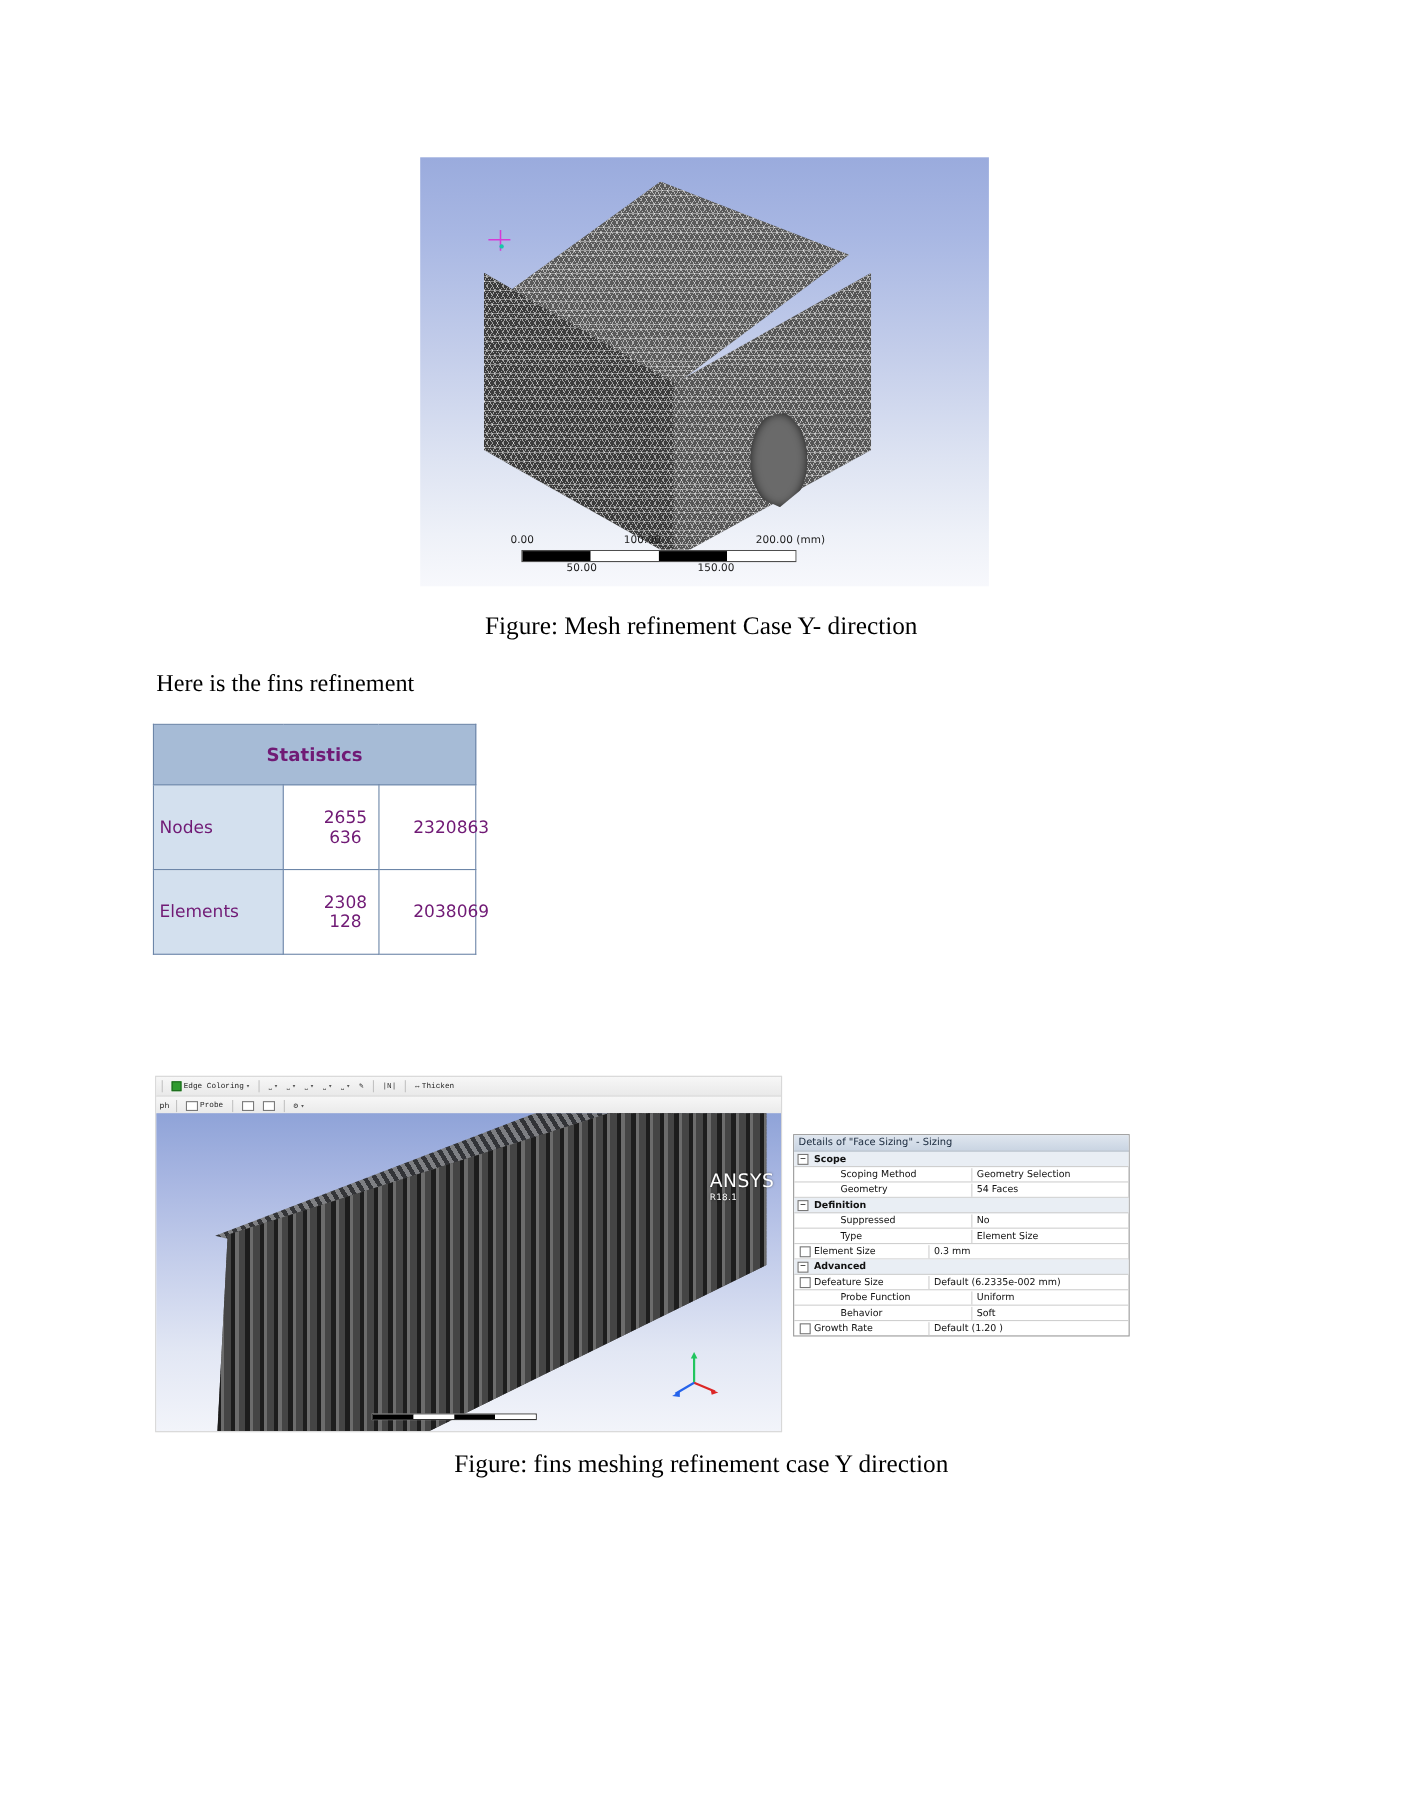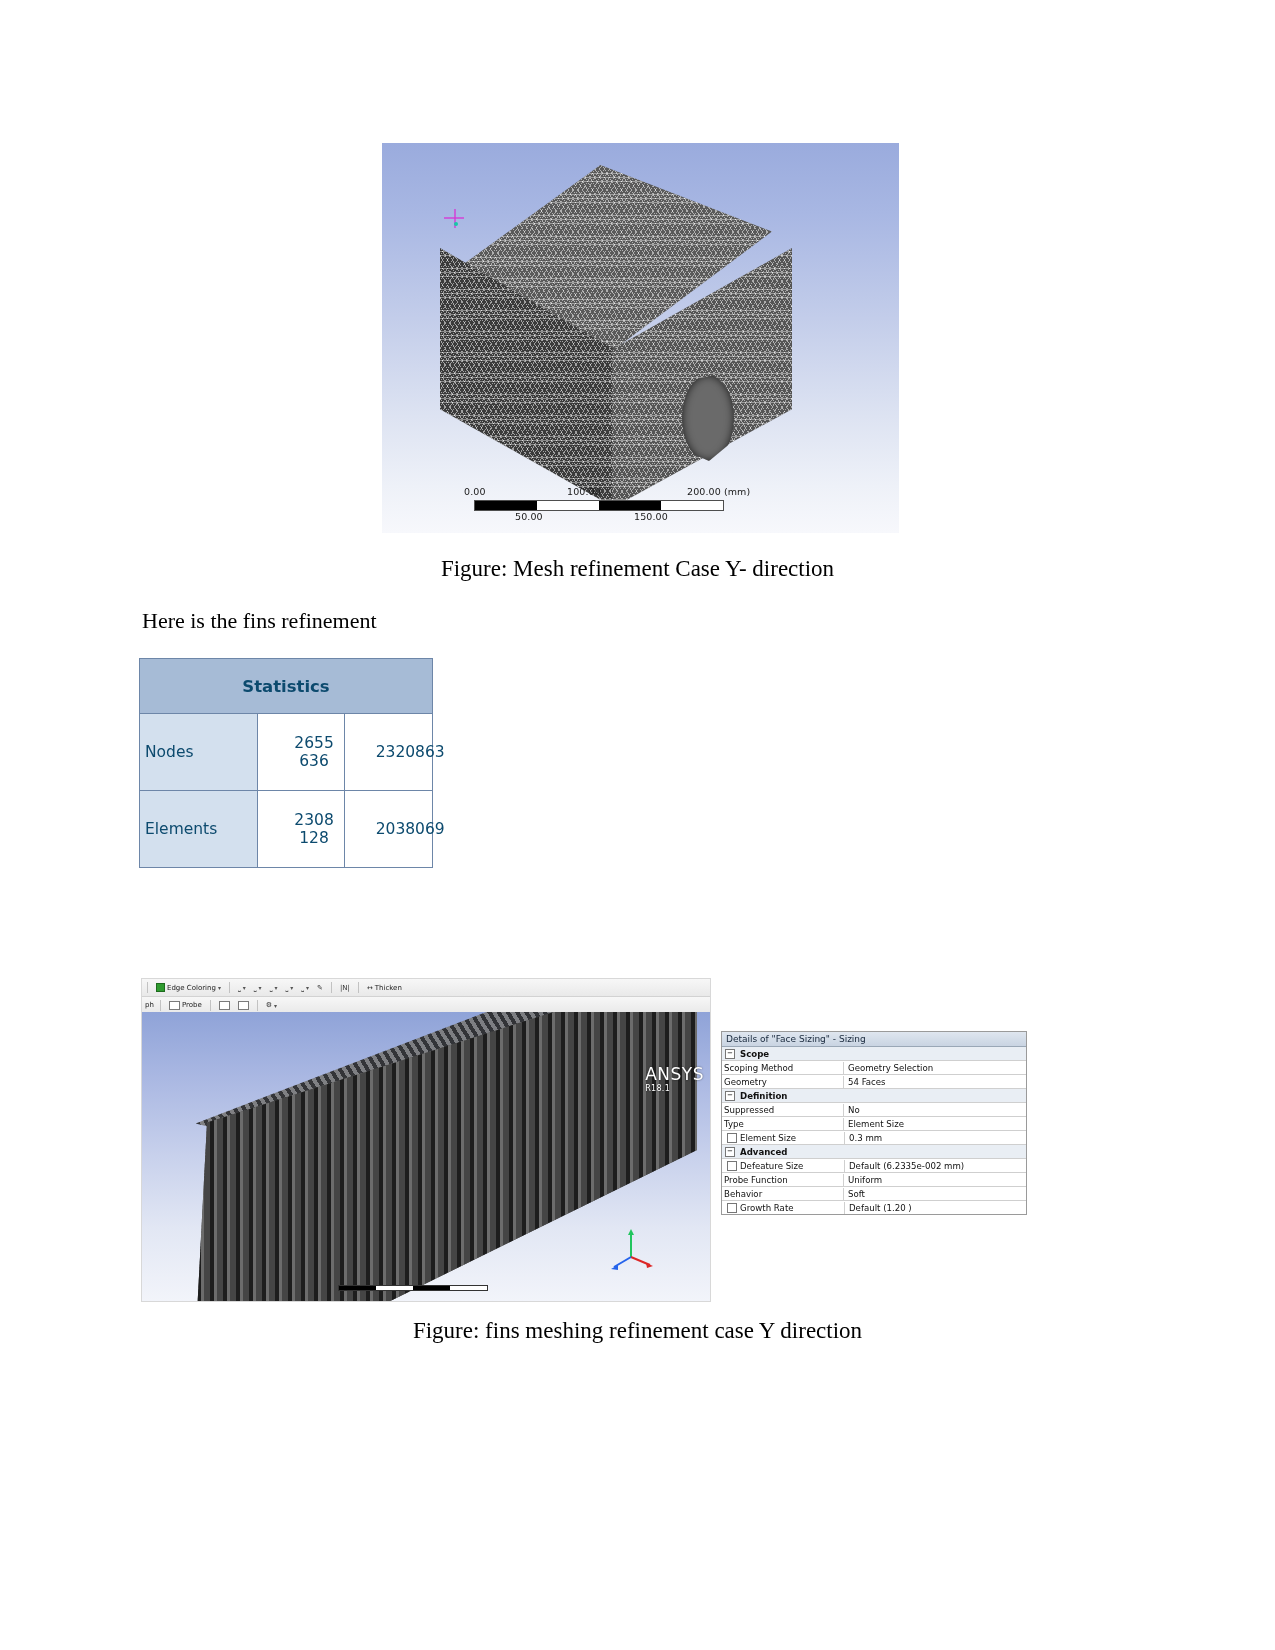--- a/index.html
+++ b/index.html
@@ -143,21 +143,21 @@
     left: 139px;
     top: 658px;
     width: 294px;
     border-collapse: collapse;
     font-family: "DejaVu Sans", sans-serif;
     table-layout: fixed;
   }
   .stats-table td {
     border: 1px solid #6d86a8;
     font-size: 15.5px;
-    color: #0c4a6e;
+    color: #701a75;
     padding: 3px 5px;
     vertical-align: middle;
     background: #ffffff;
   }
   .stats-table .hdr {
     background: #a6bbd6;
     text-align: center;
     font-weight: bold;
     font-size: 16.5px;
     height: 48px;
@@ -206,20 +206,21 @@
     color: #1c1c1c;
     white-space: nowrap;
   }
   .toolbar.second { height: 16px; }
   .tb-sep {
     width: 1px; height: 11px; background: #c2c2c2; margin: 0 2px;
   }
   .tb-item {
     display: inline-flex; align-items: center; gap: 2px;
     padding: 0 2px;
+    font-family: Liberation Mono, monospace;
   }
   .tb-chip {
     display: inline-block;
     width: 7px; height: 7px;
     background: #2f9b2f;
     border: 1px solid #1d6b1d;
   }
   .tb-ico {
     display: inline-block;
     font-size: 7px;
@@ -375,21 +376,21 @@
     margin-right: 2px;
   }
   .chkbox {
     display: inline-block;
     width: 8px; height: 8px;
     border: 1px solid #767676;
     background: #fff;
     flex: 0 0 8px;
     margin-left: 2px;
   }
-  .indent { padding-left: 2px; }
+  .indent { padding-left: 2px; margin-left: 40px; }
 </style>
 </head>
 <body>
 
 <div class="page">
 
   <div class="fig1">
     <div class="cube-wrap">
       <div class="mesh-face" id="cube-top"></div>
       <div class="mesh-face" id="cube-left"></div>

